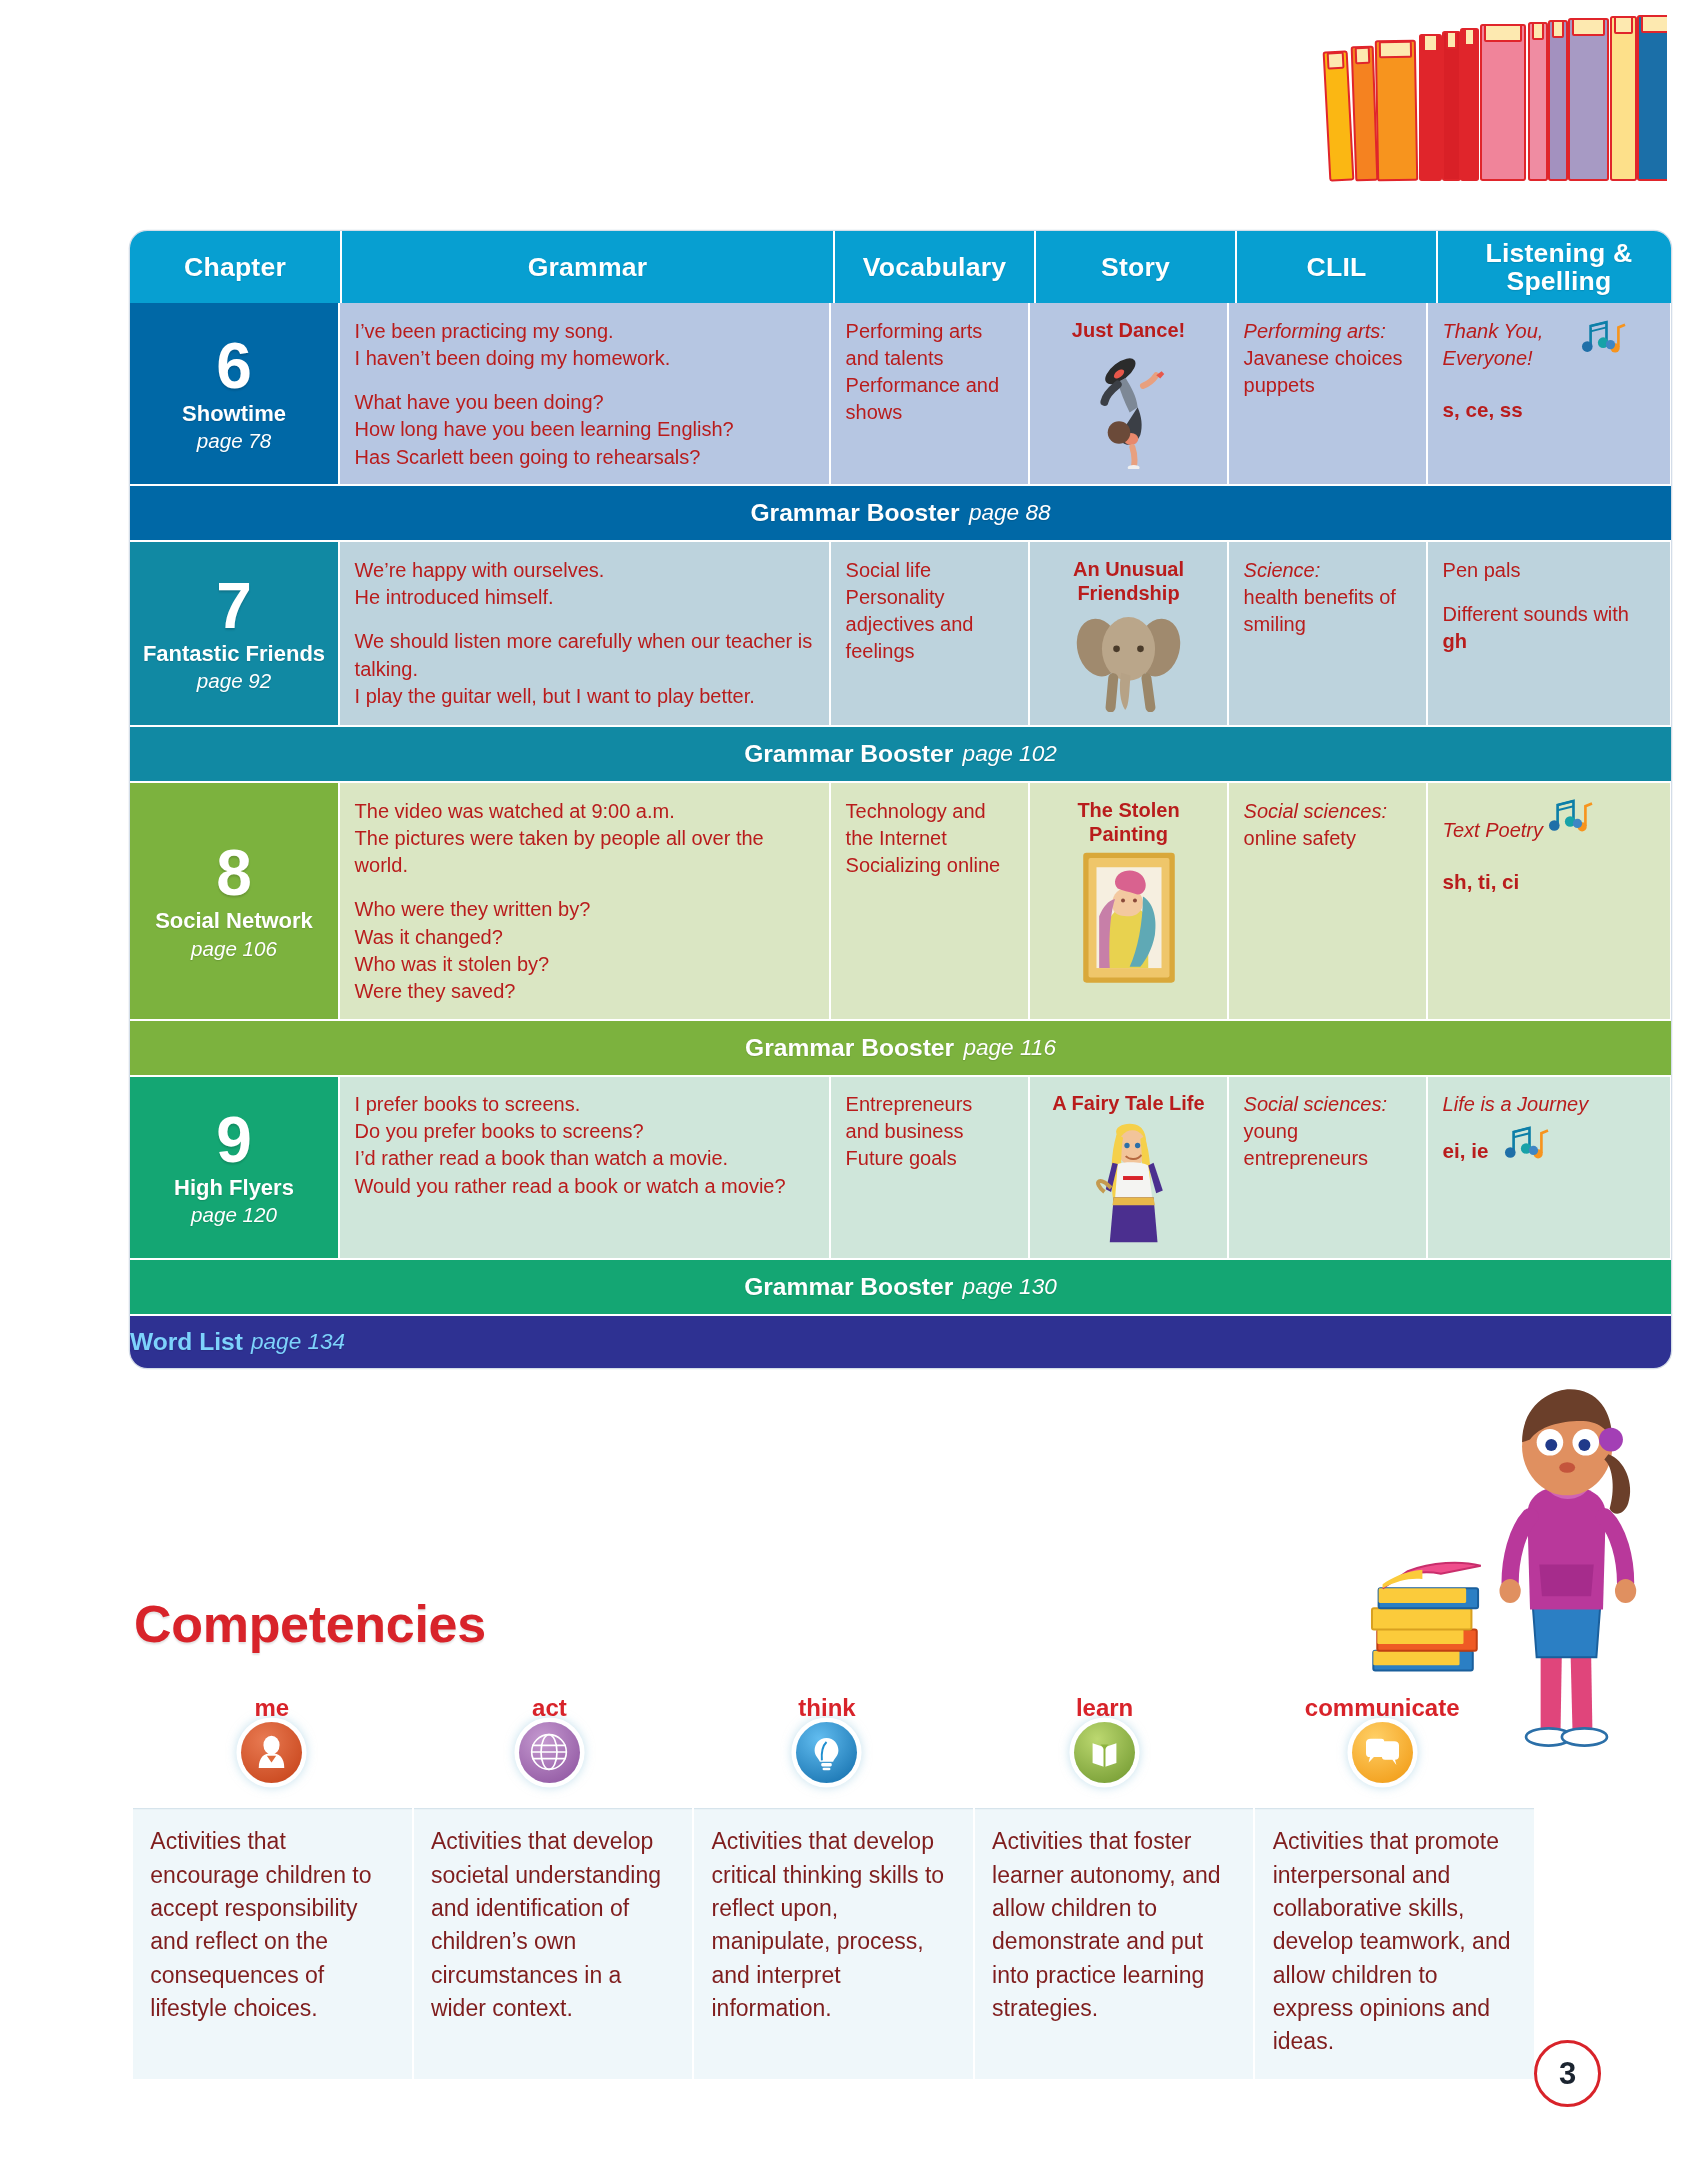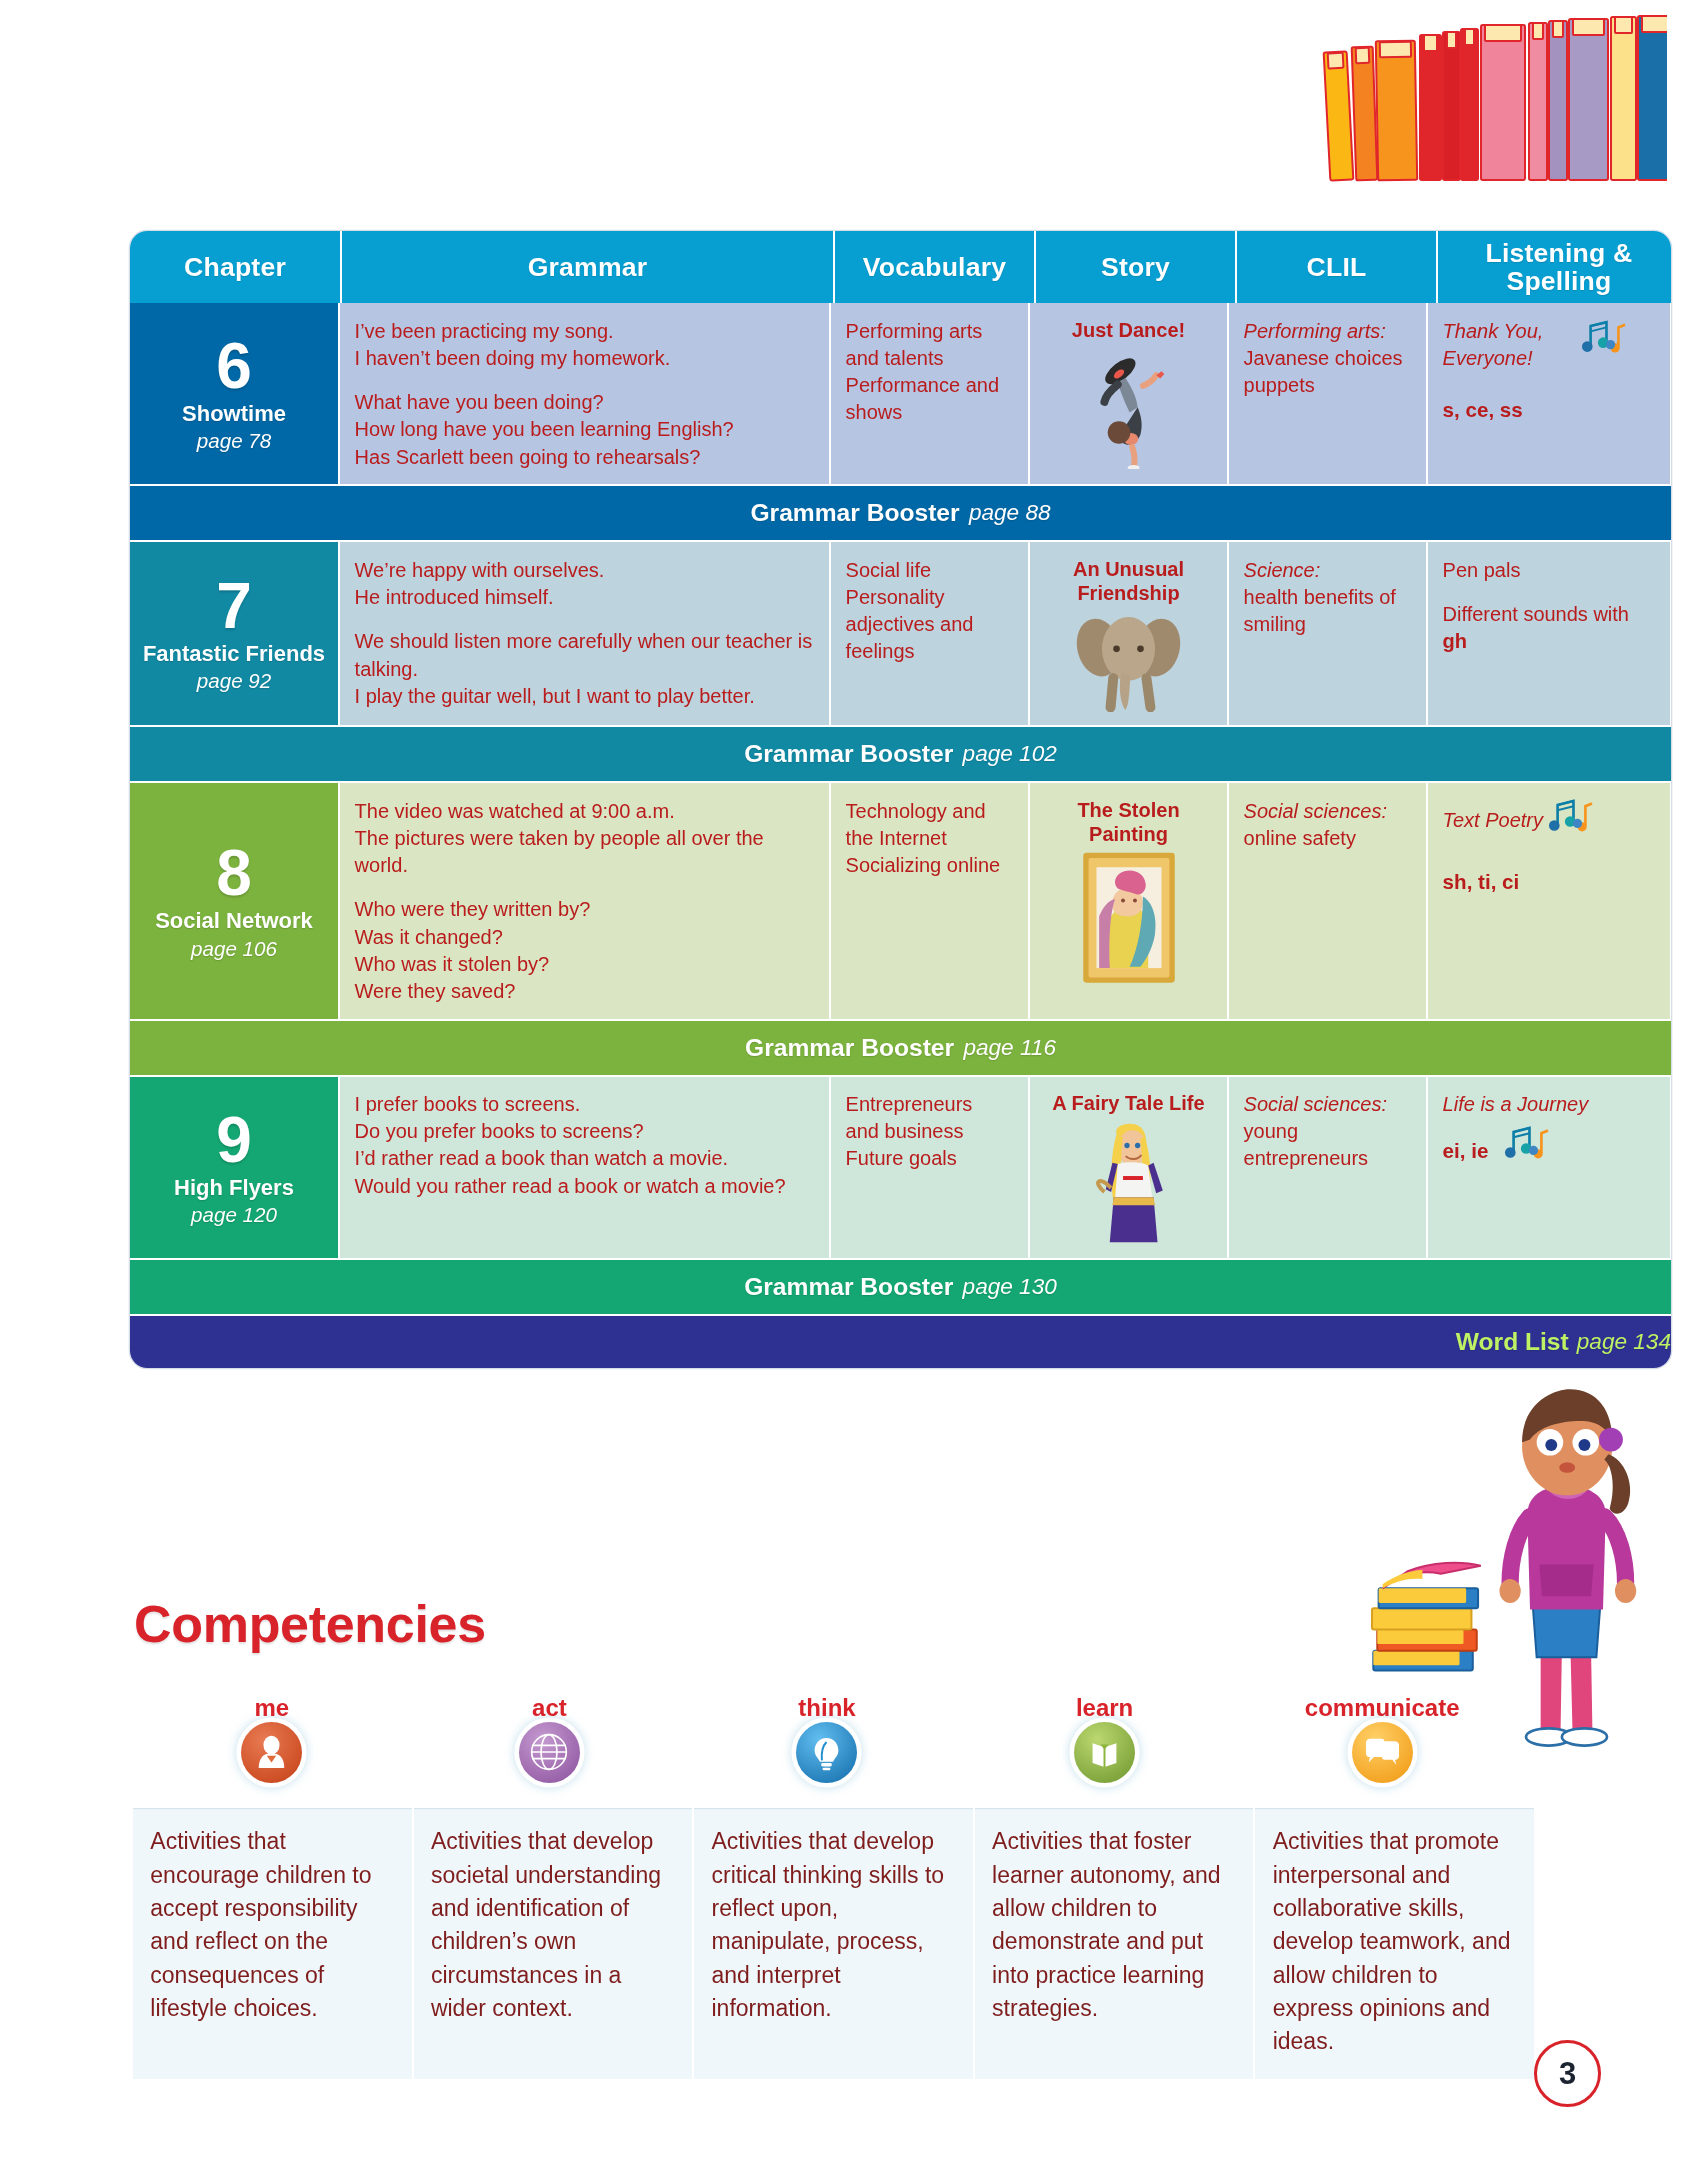--- a/index.html
+++ b/index.html
@@ -50,22 +50,22 @@
             text-shadow:0 1.3px 1.3px rgba(0,0,0,.15);}
   .chappage{font-size:20.6px;font-style:italic;margin-top:4px;
             text-shadow:0 1.3px 1.3px rgba(0,0,0,.15);}
 
   .booster{height:54px;display:flex;align-items:center;justify-content:center;
            color:#ffffff;font-size:24.6px;border-bottom:2.7px solid #ffffff;
            text-shadow:0 1.3px 1.3px rgba(0,0,0,.13);}
   .booster .b-label{font-weight:bold;}
   .booster .b-page{font-style:italic;margin-left:9.3px;font-weight:normal;font-size:22.6px;}
 
-  .wordlist{height:52px;display:flex;align-items:center;justify-content:flex-end;
-            background:#2e3192;color:#bef264;font-size:24.6px;
+  .wordlist{height:52px;display:flex;align-items:center;justify-content:flex-start;
+            background:#2e3192;color:#7dd3fc;font-size:24.6px;
             text-shadow:0 1.3px 1.3px rgba(0,0,0,.13);}
   .wordlist .b-label{font-weight:bold;}
   .wordlist .b-page{font-style:italic;margin-left:8px;font-size:22.6px;}
 
   .story-title{font-weight:bold;font-size:20px;text-align:center;line-height:1.2;}
   .it{font-style:italic;}
   .bd{font-weight:bold;}
   .sp-line{margin-top:24px;font-weight:bold;font-size:20.6px;}
   .gap{height:17.3px;}
 
@@ -307,21 +307,21 @@
           <circle cx="66" cy="76" r="3" fill="#8a4a3a"></circle>
             <circle cx="84" cy="76" r="3" fill="#8a4a3a"></circle>
         </svg>
       </div>
     </div>
     <div class="cell c-clil" style="background:#dae6c3">
       <span class="it">Social sciences</span><span class="it">:</span>
       <div>online safety</div>
     </div>
     <div class="cell c-listen" style="background:#dae6c3">
-      <div style="display:flex;align-items:center;">
+      <div style="display:flex;align-items:flex-end;">
         <span class="it">Text Poetry</span>
         <span class="notes">
           <svg width="49" height="39" viewBox="0 0 74 58">
             <g fill="none" stroke="#0d7fa8" stroke-width="4">
                 <path d="M16 40 V10 L40 4 V34"></path>
               </g>
             <circle cx="11" cy="41" r="8" fill="#1f6fa8"></circle>
               <circle cx="35" cy="35" r="8" fill="#17a2a8"></circle>
             <path d="M16 10 L40 4 M16 18 L40 12" stroke="#0d7fa8" stroke-width="3"></path>
             <g fill="none" stroke="#f7941e" stroke-width="4">

